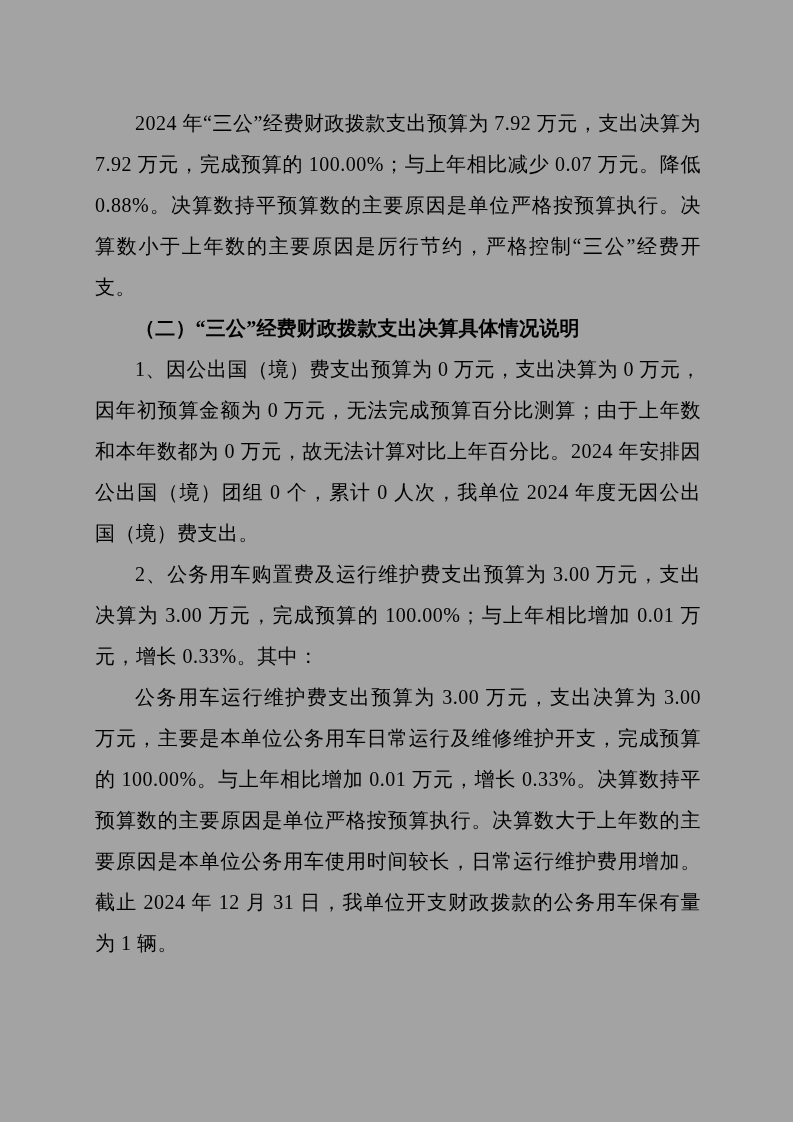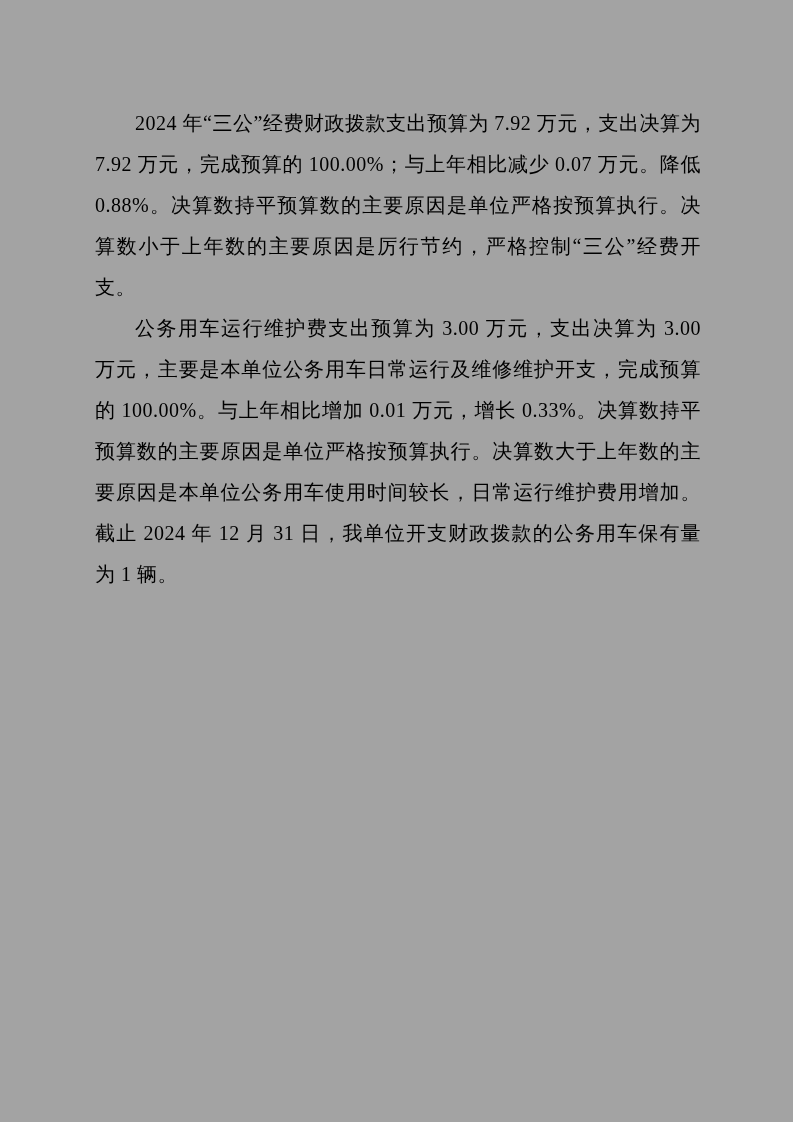--- a/index.html
+++ b/index.html
@@ -36,16 +36,19 @@
     font-weight: bold;
     letter-spacing: 0.2px;
   }
 </style>
 </head>
 <body>
 
 <div class="page">
   <div class="content">
     <p class="para">2024 年“三公”经费财政拨款支出预算为 7.92 万元，支出决算为 7.92 万元，完成预算的 100.00%；与上年相比减少 0.07 万元。降低 0.88%。决算数持平预算数的主要原因是单位严格按预算执行。决算数小于上年数的主要原因是厉行节约，严格控制“三公”经费开支。</p>
+    <p class="para heading">（二）“三公”经费财政拨款支出决算具体情况说明</p>
+    <p class="para">1、因公出国（境）费支出预算为 0 万元，支出决算为 0 万元，因年初预算金额为 0 万元，无法完成预算百分比测算；由于上年数和本年数都为 0 万元，故无法计算对比上年百分比。2024 年安排因公出国（境）团组 0 个，累计 0 人次，我单位 2024 年度无因公出国（境）费支出。</p>
+    <p class="para">2、公务用车购置费及运行维护费支出预算为 3.00 万元，支出决算为 3.00 万元，完成预算的 100.00%；与上年相比增加 0.01 万元，增长 0.33%。其中：</p>
     <p class="para">公务用车运行维护费支出预算为 3.00 万元，支出决算为 3.00 万元，主要是本单位公务用车日常运行及维修维护开支，完成预算的 100.00%。与上年相比增加 0.01 万元，增长 0.33%。决算数持平预算数的主要原因是单位严格按预算执行。决算数大于上年数的主要原因是本单位公务用车使用时间较长，日常运行维护费用增加。截止 2024 年 12 月 31 日，我单位开支财政拨款的公务用车保有量为 1 辆。</p>
 
   </div>
 </div>
 
 </body></html>

